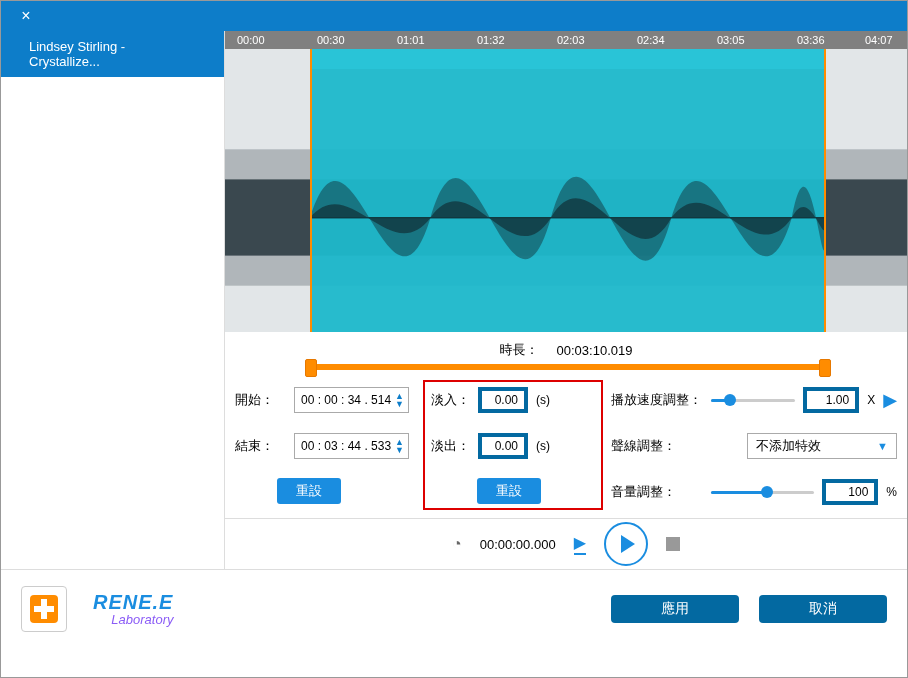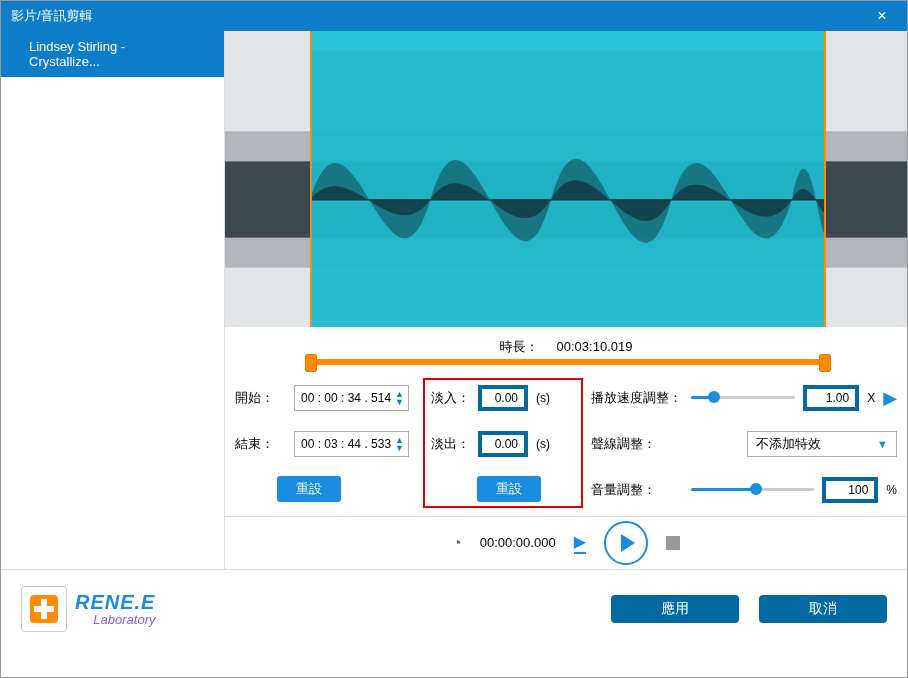--- a/index.html
+++ b/index.html
@@ -24,21 +24,21 @@
 .marker-l,.marker-r { position:absolute; top:0; bottom:0; width:2px; background:#ff8c00; }
 .marker-l{left:85px;} .marker-r{right:81px;}
 
 .duration-row { height: 44px; display:flex; align-items:center; justify-content:center; gap:18px; font-size:13px; position:relative; }
 .range-bar { position:absolute; left:85px; right:81px; top:32px; height:6px; background:#ff8c00; border-radius:2px;}
 .range-bar::before,.range-bar::after{content:"";position:absolute;top:-5px;width:10px;height:16px;background:#ff8c00;border:1px solid #e67800;border-radius:2px;}
 .range-bar::before{left:-5px;} .range-bar::after{right:-5px;}
 
 .controls { padding: 18px 10px 8px; display:flex; gap:8px; font-size:13px; }
 .col { display:flex; flex-direction:column; gap:18px; }
-.col-a{width:180px;} .col-b{width:160px; border:2px solid #d00; padding:4px 6px; margin-top:-6px;} .col-c{flex:1;}
+.col-a{width:180px;} .col-b{width:180px; border:2px solid #d00; padding:4px 6px; margin-top:-6px;} .col-c{flex:1;}
 .field-row { display:flex; align-items:center; gap:8px; height:28px;}
 .label{min-width:36px; white-space:nowrap;}
 .time-input{display:inline-flex;align-items:center;border:1px solid #aaa;height:26px;padding:0 2px 0 6px;font-size:12px;margin-left:12px;}
 .time-input input{border:none;width:92px;font-size:12px;outline:none;}
 .spinner-icons{display:flex;flex-direction:column;color:#0d7dc9;font-size:9px;line-height:8px;padding:0 2px;}
 .num-input{border:4px solid #0369a1;height:26px;width:50px;text-align:right;padding:0 6px;font-size:12px;}
 .wide-input{width:56px;}
 .unit{font-size:12px;}
 .btn-mini{background:#1a8de0;color:#fff;border:none;height:26px;width:64px;border-radius:3px;font-size:13px;cursor:pointer;margin-left:42px;}
 .col-b .btn-mini{margin-left:46px;}
@@ -58,41 +58,51 @@
 .play-btn-tri{width:0;height:0;border-left:14px solid #1a8de0;border-top:9px solid transparent;border-bottom:9px solid transparent;margin-left:4px;}
 .stop-ico{width:14px;height:14px;background:#999;}
 
 .footer{height:78px;border-top:1px solid #ddd;display:flex;align-items:center;padding:0 20px;gap:12px;}
 .logo{display:flex;align-items:center;gap:8px;}
 .logo-badge{width:46px;height:46px;background:#fff;border:1px solid #ccc;border-radius:4px;display:flex;align-items:center;justify-content:center;position:relative;}
 .logo-plus{width:28px;height:28px;background:#ff8c00;border-radius:4px;position:relative;}
 .logo-plus::before,.logo-plus::after{content:"";position:absolute;background:#fff;}
 .logo-plus::before{left:11px;top:4px;width:6px;height:20px;}
 .logo-plus::after{top:11px;left:4px;height:6px;width:20px;}
-.logo-text{display:flex;flex-direction:column;}
+.logo-text{display:flex;flex-direction:column;margin-left:18px;}
 .logo-main{font-size:20px;font-weight:bold;font-style:italic;color:#1a8de0;letter-spacing:1px;}
 .logo-sub{font-size:13px;font-style:italic;color:#8b5cf6;margin-top:-2px;text-align:right;}
 .footer-btns{margin-left:auto;display:flex;gap:20px;}
 .btn-foot{width:128px;height:28px;background:#0369a1;color:#fff;border:none;border-radius:4px;font-size:14px;cursor:pointer;}
 .btn-foot.hl{outline:3px solid #d00;outline-offset:2px;}
 </style>
 </head>
 <body>
 
 <div class="titlebar">
-  <span class="title">影片/音訊剪輯</span>
   <span class="close">×</span>
 </div>
 
 <div class="body">
   <div class="sidebar">
     <div class="sidebar-item">Lindsey Stirling - Crystallize...</div>
   </div>
 
   <div class="main">
+    <div class="timeline-row">
+      <span style="left:12px">00:00</span>
+      <span style="left:92px">00:30</span>
+      <span style="left:172px">01:01</span>
+      <span style="left:252px">01:32</span>
+      <span style="left:332px">02:03</span>
+      <span style="left:412px">02:34</span>
+      <span style="left:492px">03:05</span>
+      <span style="left:572px">03:36</span>
+      <span style="left:640px">04:07</span>
+    </div>
 
     <div class="wave-area">
       <svg class="wave-bg" viewBox="0 0 680 336" preserveAspectRatio="none">
         <rect width="680" height="336" fill="#e2e6e8"></rect>
         <g fill="#3a4850">
           <rect x="0" y="130" width="680" height="76"></rect>
           <rect x="0" y="100" width="680" height="136" opacity="0.3"></rect>
         </g>
       </svg>
       <svg class="wave-sel" viewBox="0 0 514 336" preserveAspectRatio="none">

